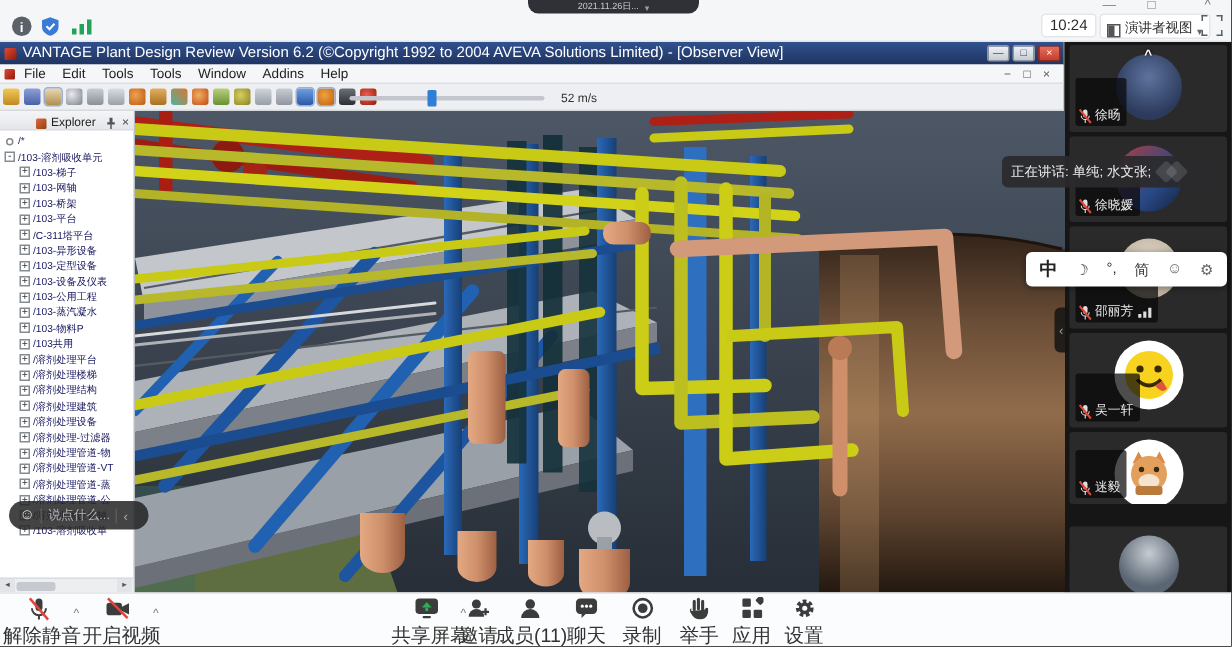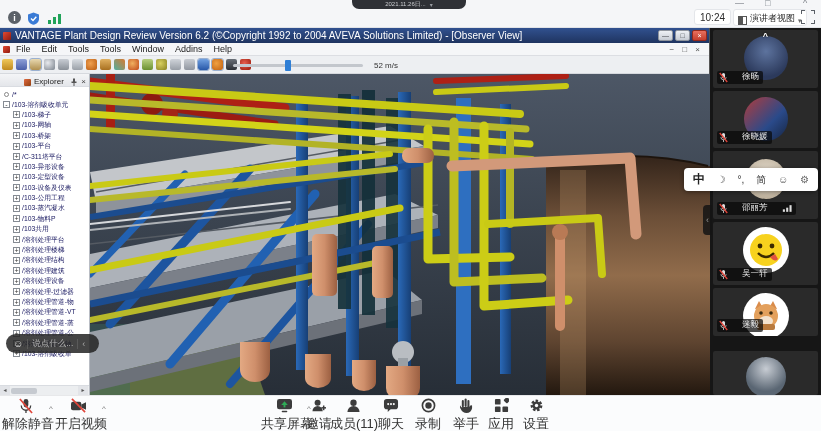--- a/index.html
+++ b/index.html
@@ -103,22 +103,22 @@
   .tile{ position:absolute; left:3px; width:105px; background:#2a2a2a; border-radius:2px; overflow:hidden; }
   .avatar{ position:absolute; left:50%; transform:translateX(-50%); border-radius:50%; }
   .av1{ top:6px; width:44px; height:44px; background:radial-gradient(circle at 50% 35%,#5d739e,#2c3a5c 70%); }
   .av2{ top:6px; width:44px; height:44px; background:linear-gradient(135deg,#b23c3c,#2a4a8a 60%,#16243f); }
   .av3{ top:8px; width:40px; height:40px; background:radial-gradient(circle at 50% 40%,#e4dbcd,#b0a28c); }
   .av4{ top:5px; width:46px; height:46px; background:#fff; display:flex; align-items:center; justify-content:center; }
   .av5{ top:5px; width:46px; height:46px; background:#fff; display:flex; align-items:center; justify-content:center; }
   .av6{ top:6px; width:40px; height:40px; background:radial-gradient(circle at 50% 30%,#c7ccd3,#5a6673 65%); }
   .scroll-chev{ position:absolute; left:50%; top:1px; transform:translateX(-50%); color:#fff;
     font-size:9px; font-weight:bold; z-index:3; text-shadow:0 0 2px #000; }
-  .nametag{ position:absolute; left:4px; bottom:4px; display:flex; align-items:center; gap:14px;
-    background:rgba(8,8,8,.72); border-radius:2px; padding:0 4px 1px 2px; font-size:8.5px; color:#e9e9e9; }
+  .nametag{ position:absolute; left:4px; bottom:4px; display:flex; align-items:center; gap:2px;
+    background:rgba(8,8,8,.72); border-radius:2px; padding:19px 4px 1px 2px; font-size:8.5px; color:#e9e9e9; }
 
   
   .speaking-toast{ position:absolute; left:668px; top:104px; width:146px; height:21px;
     background:rgba(42,42,44,.93); border-radius:4px; display:flex; align-items:center;
     padding:0 6px; font-size:9px; color:#ececec; z-index:5; white-space:nowrap; }
   .toast-deco{ width:11px; height:11px; background:rgba(255,255,255,.13); border-radius:2px;
     transform:rotate(45deg); margin-left:4px; flex:none; }
   .toast-deco.d2{ margin-left:-4px; }
   .ime-bar{ position:absolute; left:684px; top:168px; width:134px; height:23px; background:#fff;
     border-radius:4px; box-shadow:0 1px 4px rgba(0,0,0,.4); display:flex; align-items:center;
@@ -540,20 +540,25 @@
             <line x1="1" y1="1" x2="11" y2="13" stroke="#e0453a" stroke-width="1.8"></line>
           </svg>
         <span>迷毅</span>
       </div>
     </div>
     <div class="tile" style="top:323px;height:44px">
       <div class="avatar av6"></div>
     </div>
   </div>
 
+  <div class="speaking-toast">
+    <span>正在讲话: 单纯; 水文张;</span>
+    <span class="toast-deco"></span>
+    <span class="toast-deco d2"></span>
+  </div>
 
   <div class="ime-bar">
     <span class="i-mode">中</span>
     <span class="i-item">☽</span>
     <span class="i-item">°,</span>
     <span class="i-item">简</span>
     <span class="i-item i-dim">☺</span>
     <span class="i-item i-dim">⚙</span>
   </div>
 

